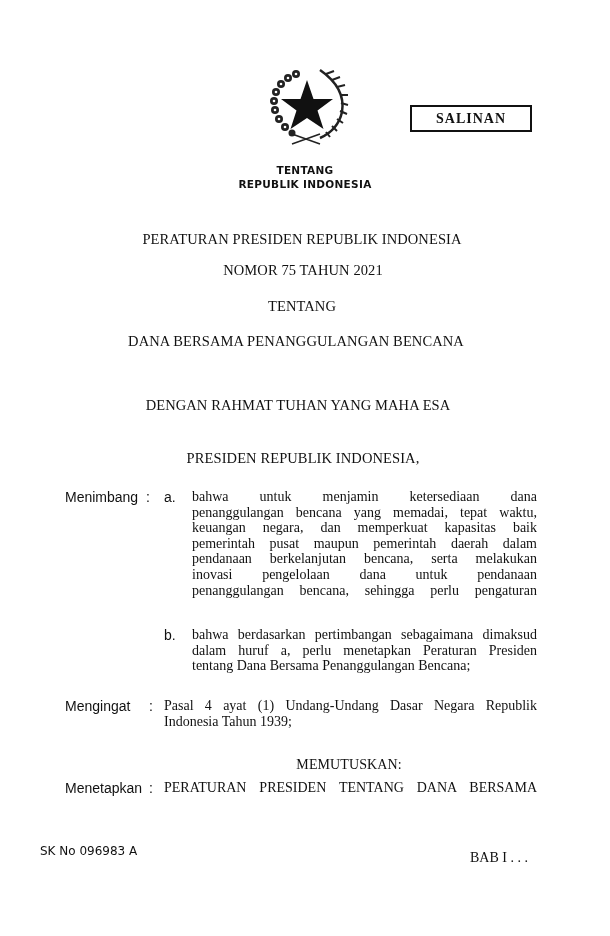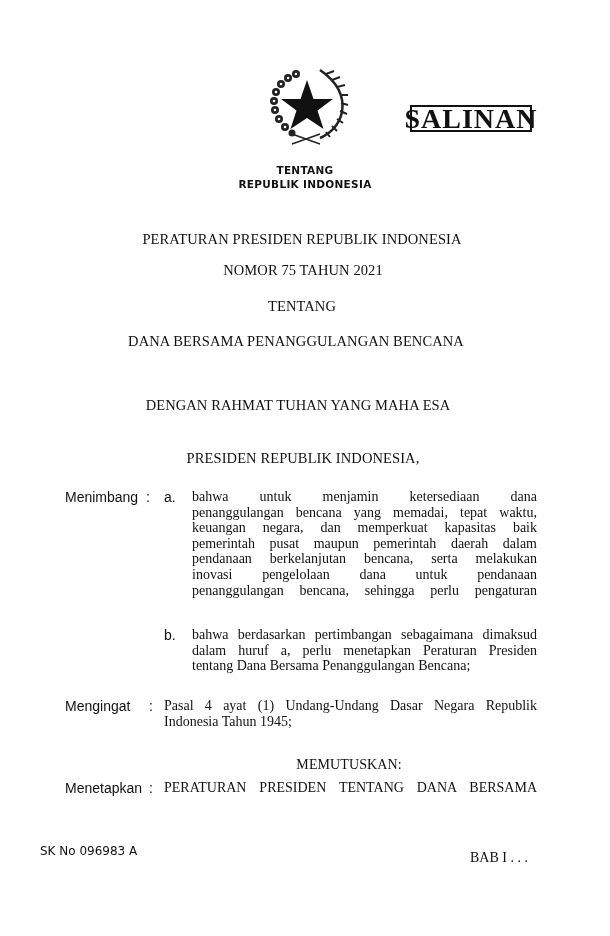--- a/index.html
+++ b/index.html
@@ -17,21 +17,21 @@
       font-family: "DejaVu Sans", sans-serif; font-weight: bold;
       font-size: 10.5px; line-height: 14px; letter-spacing: 0.3px;
     }
 
     
     #salinan {
       left: 410px; top: 105px; width: 122px; height: 27px;
       border: 2px solid #111; box-sizing: border-box;
       display: flex; align-items: center; justify-content: center;
       font-family: "Liberation Serif", serif; font-weight: bold;
-      font-size: 28px; letter-spacing: 1px;
+      font-size: 14px; letter-spacing: 1px;
     }
 
     .center-line {
       left: 0; width: 610px; text-align: center;
       font-family: "Liberation Serif", serif; font-size: 14.5px;
       letter-spacing: 0.1px;
     }
 
     .label-col {
       font-family: Liberation Sans, sans-serif; font-size: 14px;
@@ -132,21 +132,21 @@
 <div class="abs body-text" style="left:192px; top:627px; width:345px;">
   <span class="justify-line">bahwa berdasarkan pertimbangan sebagaimana dimaksud</span>
   <span class="justify-line">dalam huruf a, perlu menetapkan Peraturan Presiden</span>
   <span class="last-line">tentang Dana Bersama Penanggulangan Bencana;</span>
 </div>
 
 <div class="abs label-col" style="left:65px; top:698px;">Mengingat</div>
 <div class="abs label-col" style="left:149px; top:698px;">:</div>
 <div class="abs body-text" style="left:164px; top:698px; width:373px;">
   <span class="justify-line">Pasal 4 ayat (1) Undang-Undang Dasar Negara Republik</span>
-  <span class="last-line">Indonesia Tahun 1945;</span>
+  <span class="last-line">Indonesia Tahun 1939;</span>
 </div>
 
 <div class="abs center-line" style="top:757px; left:44px; font-size:14px;">MEMUTUSKAN:</div>
 <div class="abs label-col" style="left:65px; top:780px;">Menetapkan</div>
 <div class="abs label-col" style="left:149px; top:780px;">:</div>
 <div class="abs body-text" style="left:164px; top:780px; width:373px;">
   <span class="justify-line">PERATURAN PRESIDEN TENTANG DANA BERSAMA</span>
 </div>
 
 <div class="abs" id="bab-next">BAB I . . .</div>

